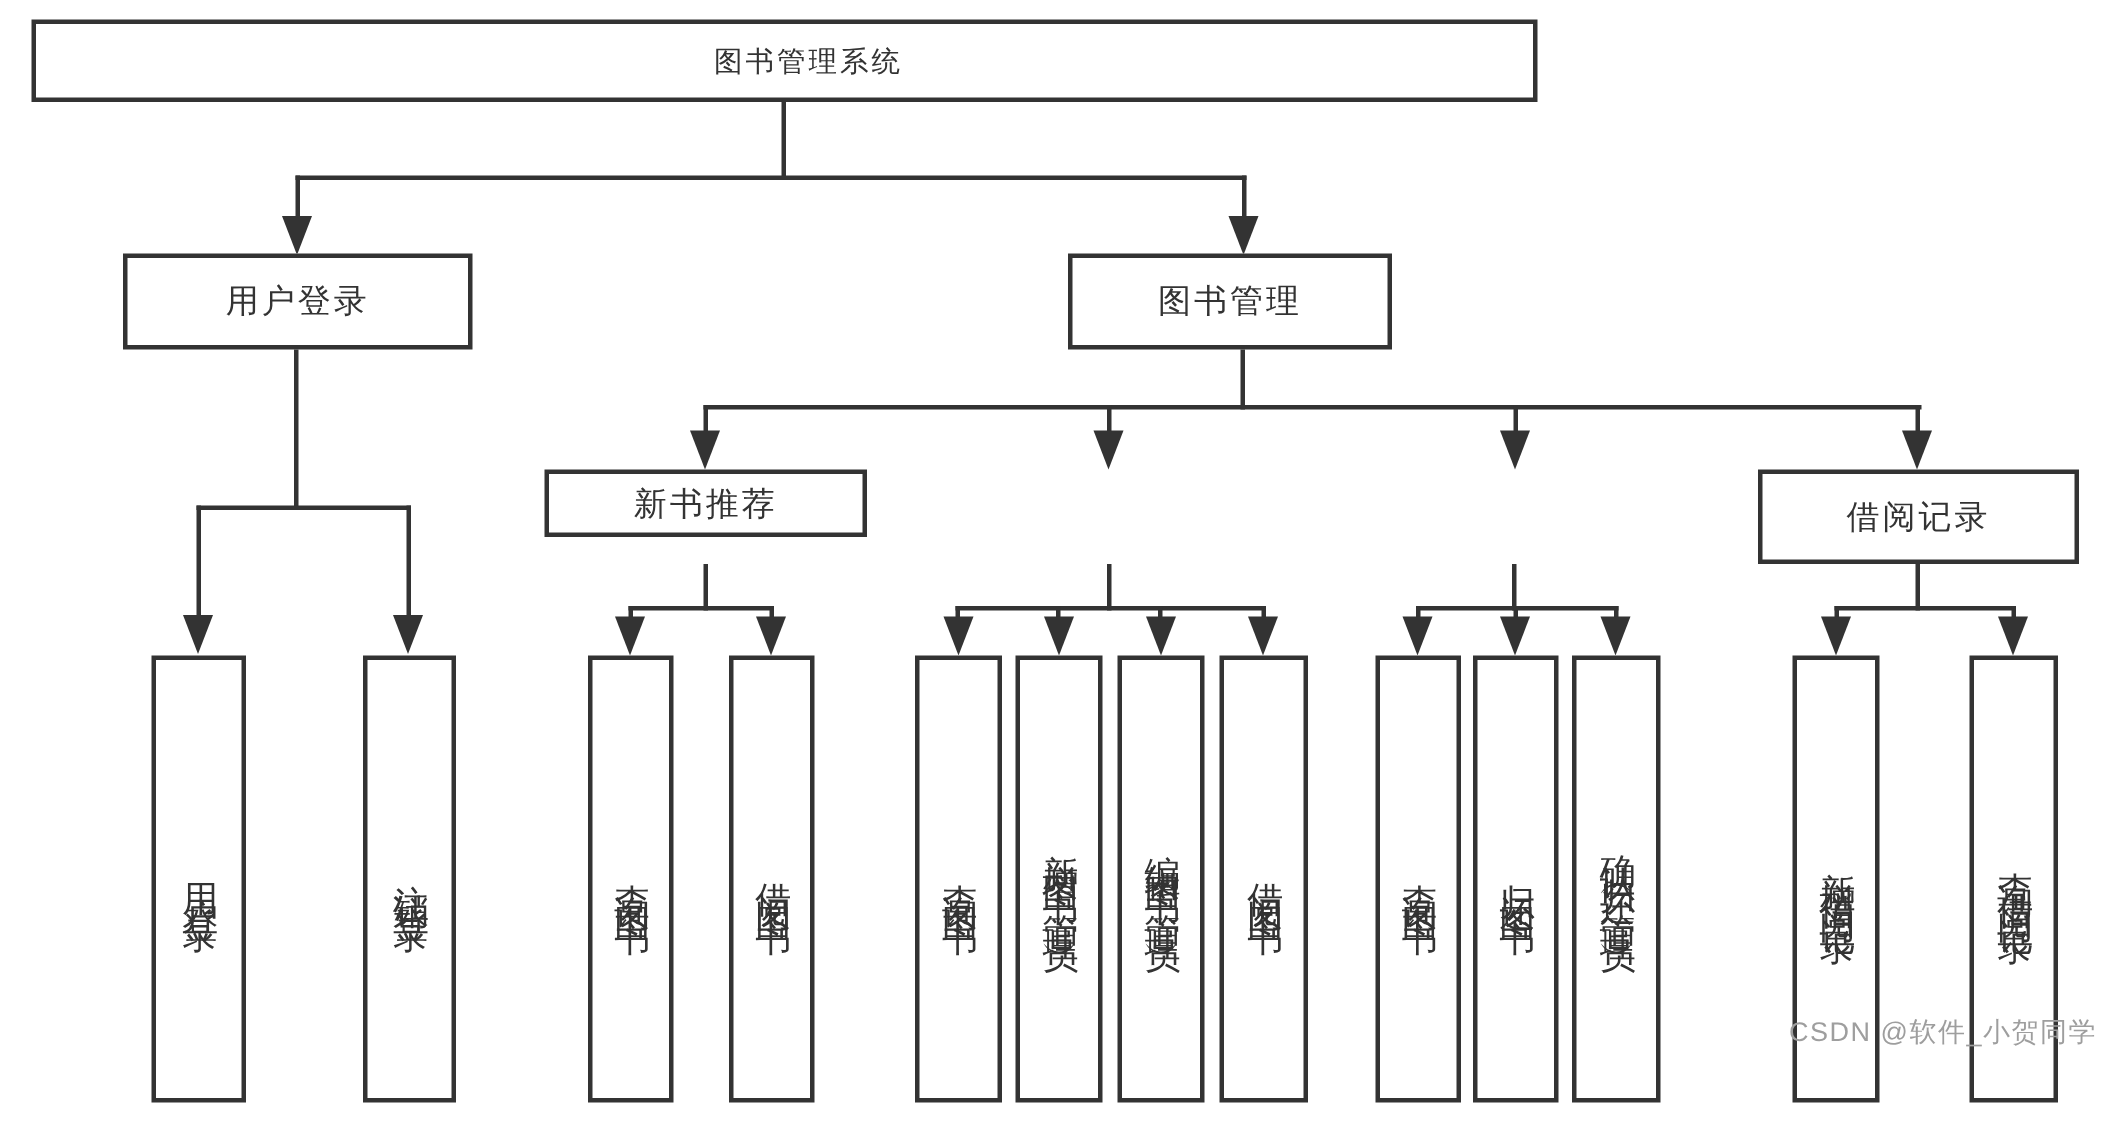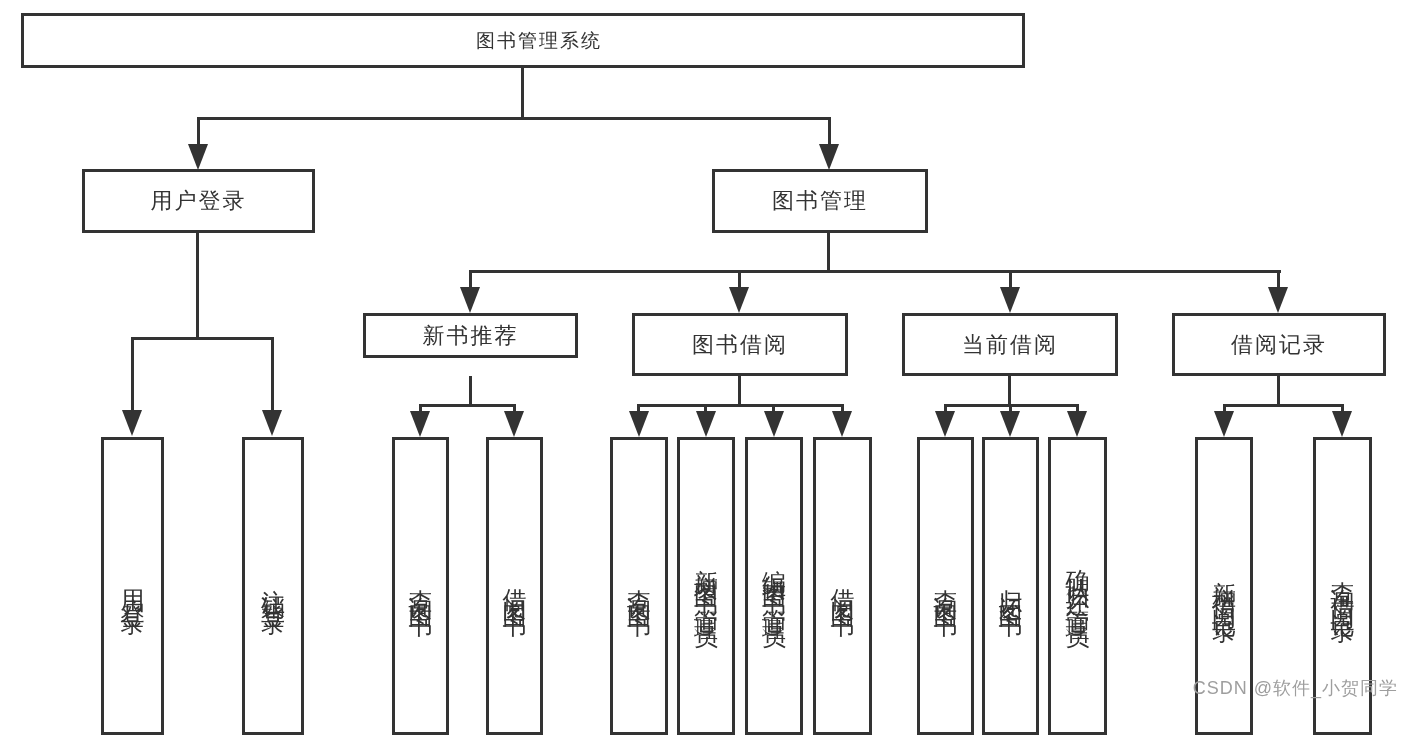--- a/index.html
+++ b/index.html
@@ -89,26 +89,20 @@
   <div class="vline" style="left:738px;top:270px;height:19px;"></div>
   <div class="arrow" style="left:729px;top:287px;"></div>
   <div class="vline" style="left:1009px;top:270px;height:19px;"></div>
   <div class="arrow" style="left:1000px;top:287px;"></div>
   <div class="vline" style="left:1277px;top:270px;height:19px;"></div>
   <div class="arrow" style="left:1268px;top:287px;"></div>
 
   <div class="box box-h" style="left:363px;top:313px;width:215px;height:45px;">
     <span>新书推荐</span>
   </div>
-  <div class="box box-h" style="left:632px;top:313px;width:216px;height:63px;">
-    <span>图书借阅</span>
-  </div>
-  <div class="box box-h" style="left:902px;top:313px;width:216px;height:63px;">
-    <span>当前借阅</span>
-  </div>
   <div class="box box-h" style="left:1172px;top:313px;width:214px;height:63px;">
     <span>借阅记录</span>
   </div>
 
   <div class="vline" style="left:469px;top:376px;height:31px;"></div>
   <div class="hline" style="left:419px;top:404px;width:97px;"></div>
   <div class="vline" style="left:419px;top:404px;height:9px;"></div>
   <div class="arrow" style="left:410px;top:411px;"></div>
   <div class="vline" style="left:513px;top:404px;height:9px;"></div>
   <div class="arrow" style="left:504px;top:411px;"></div>

